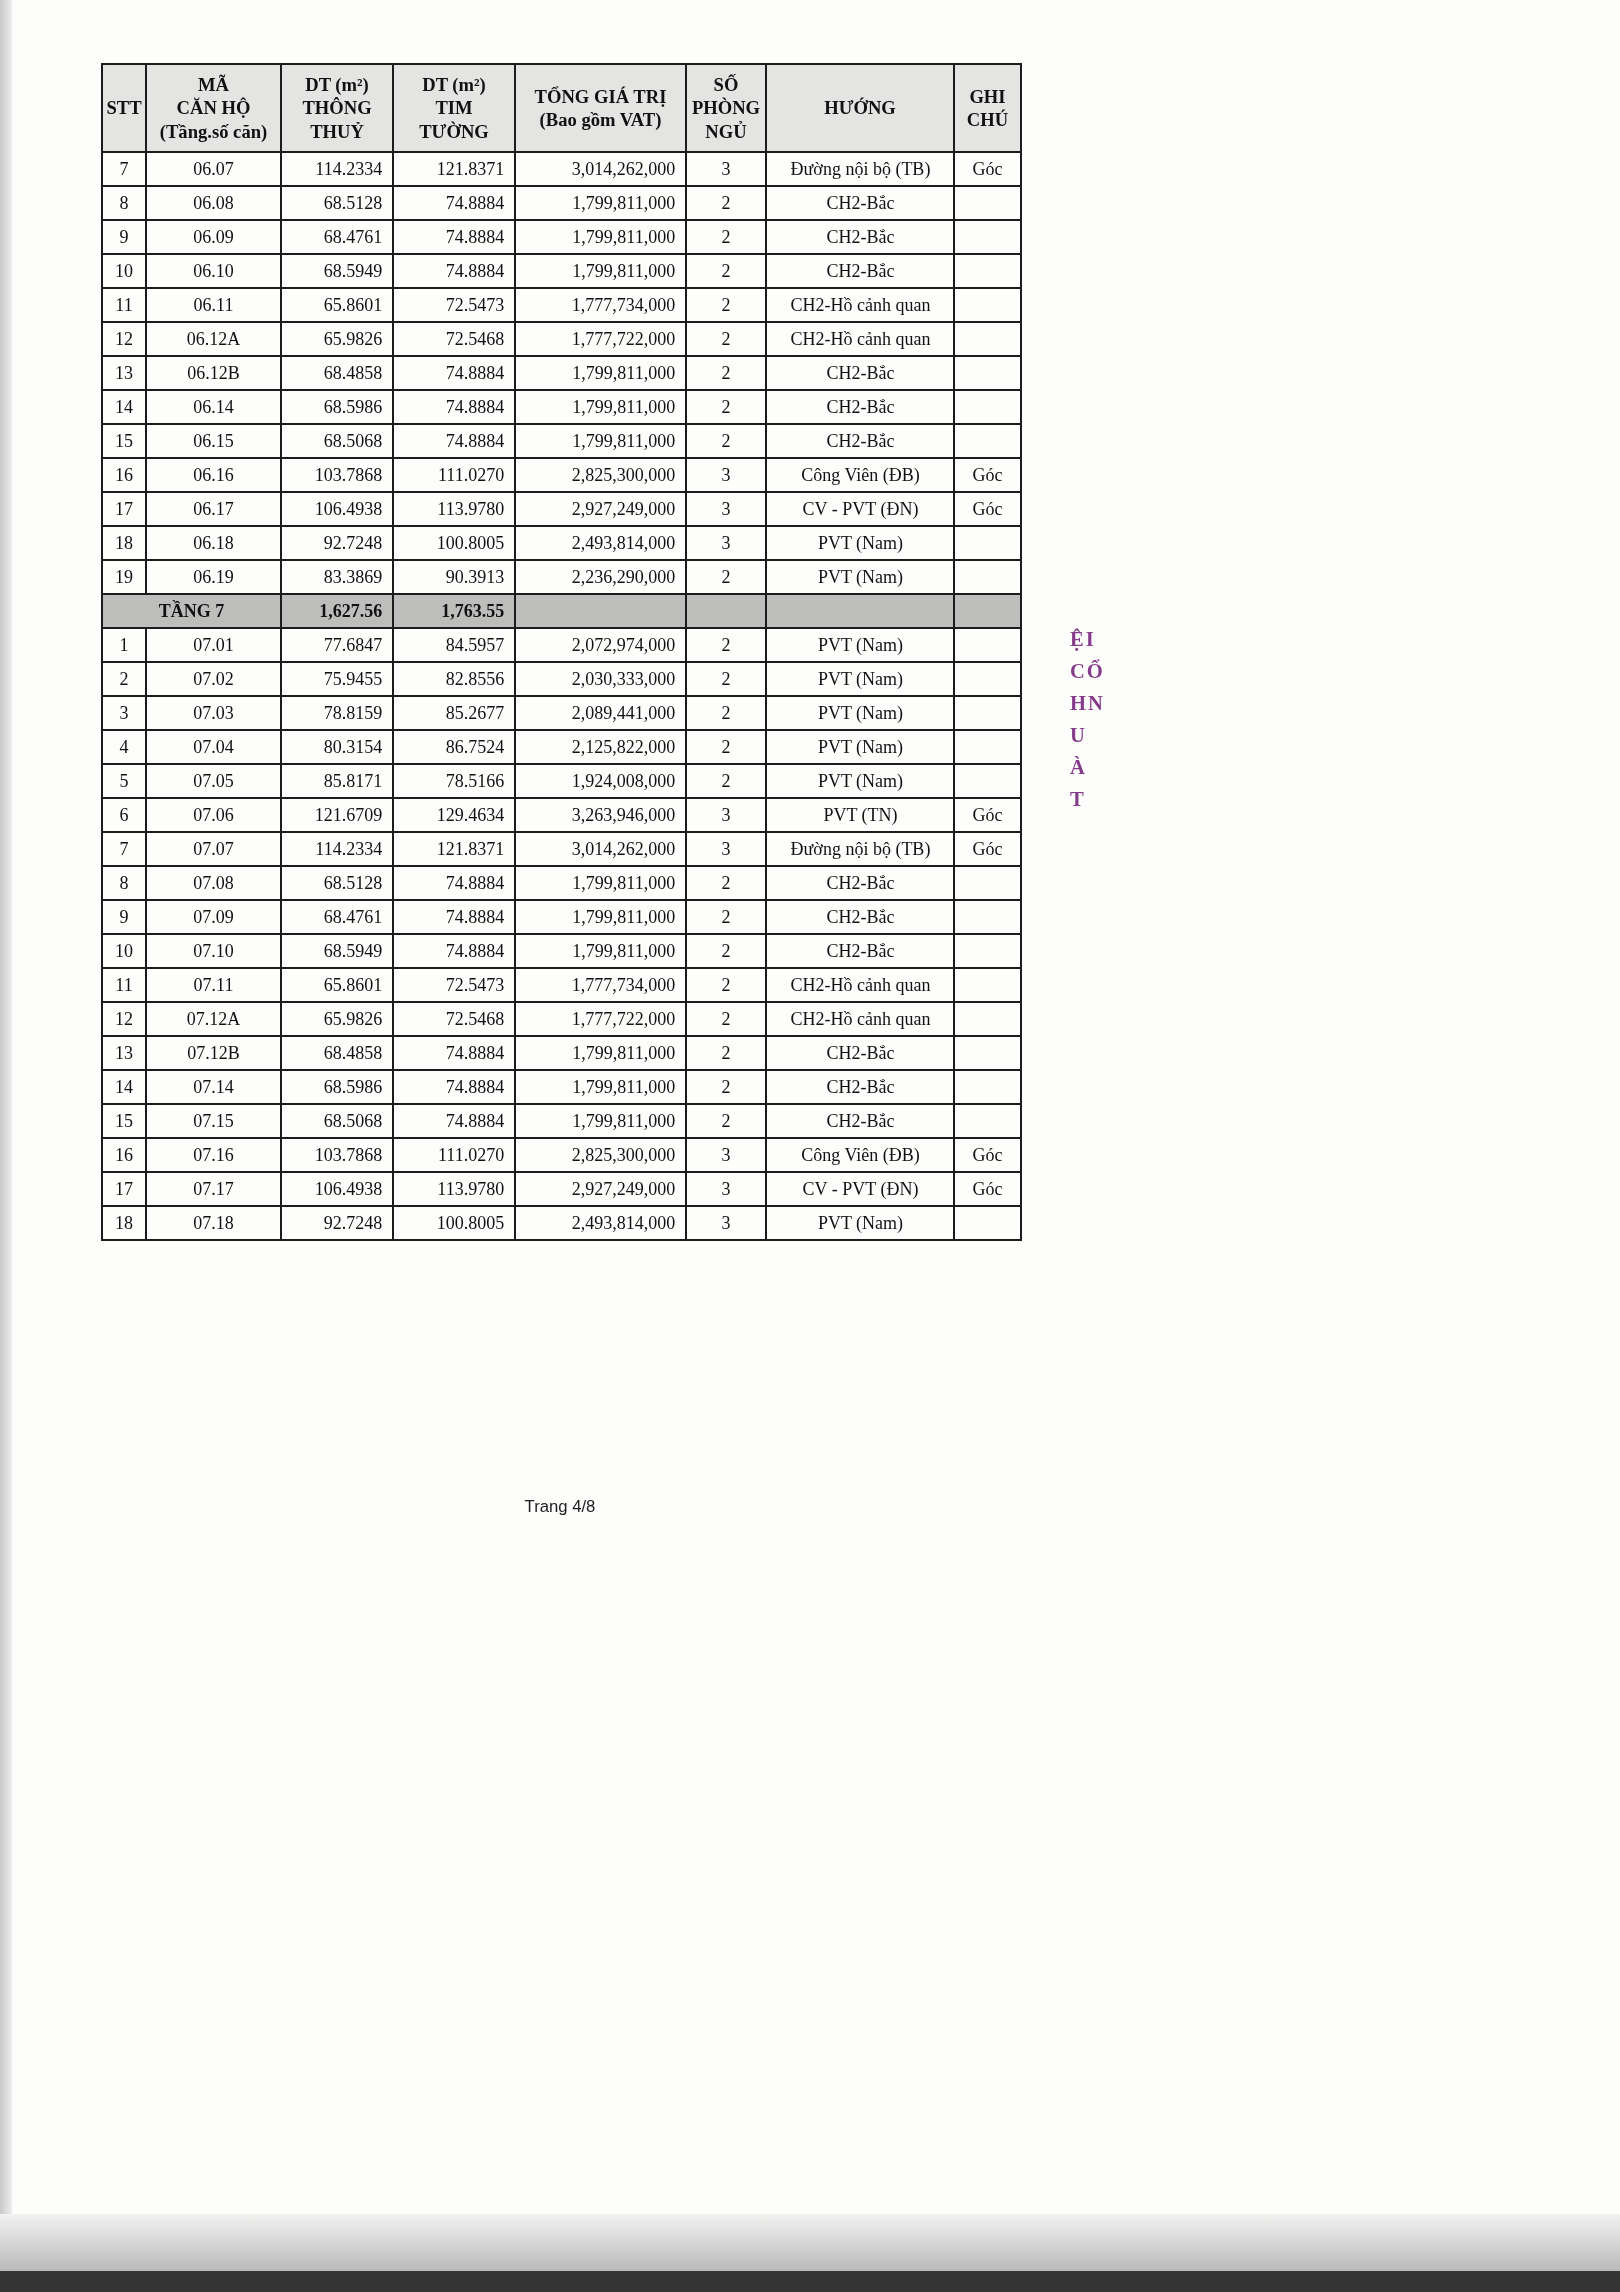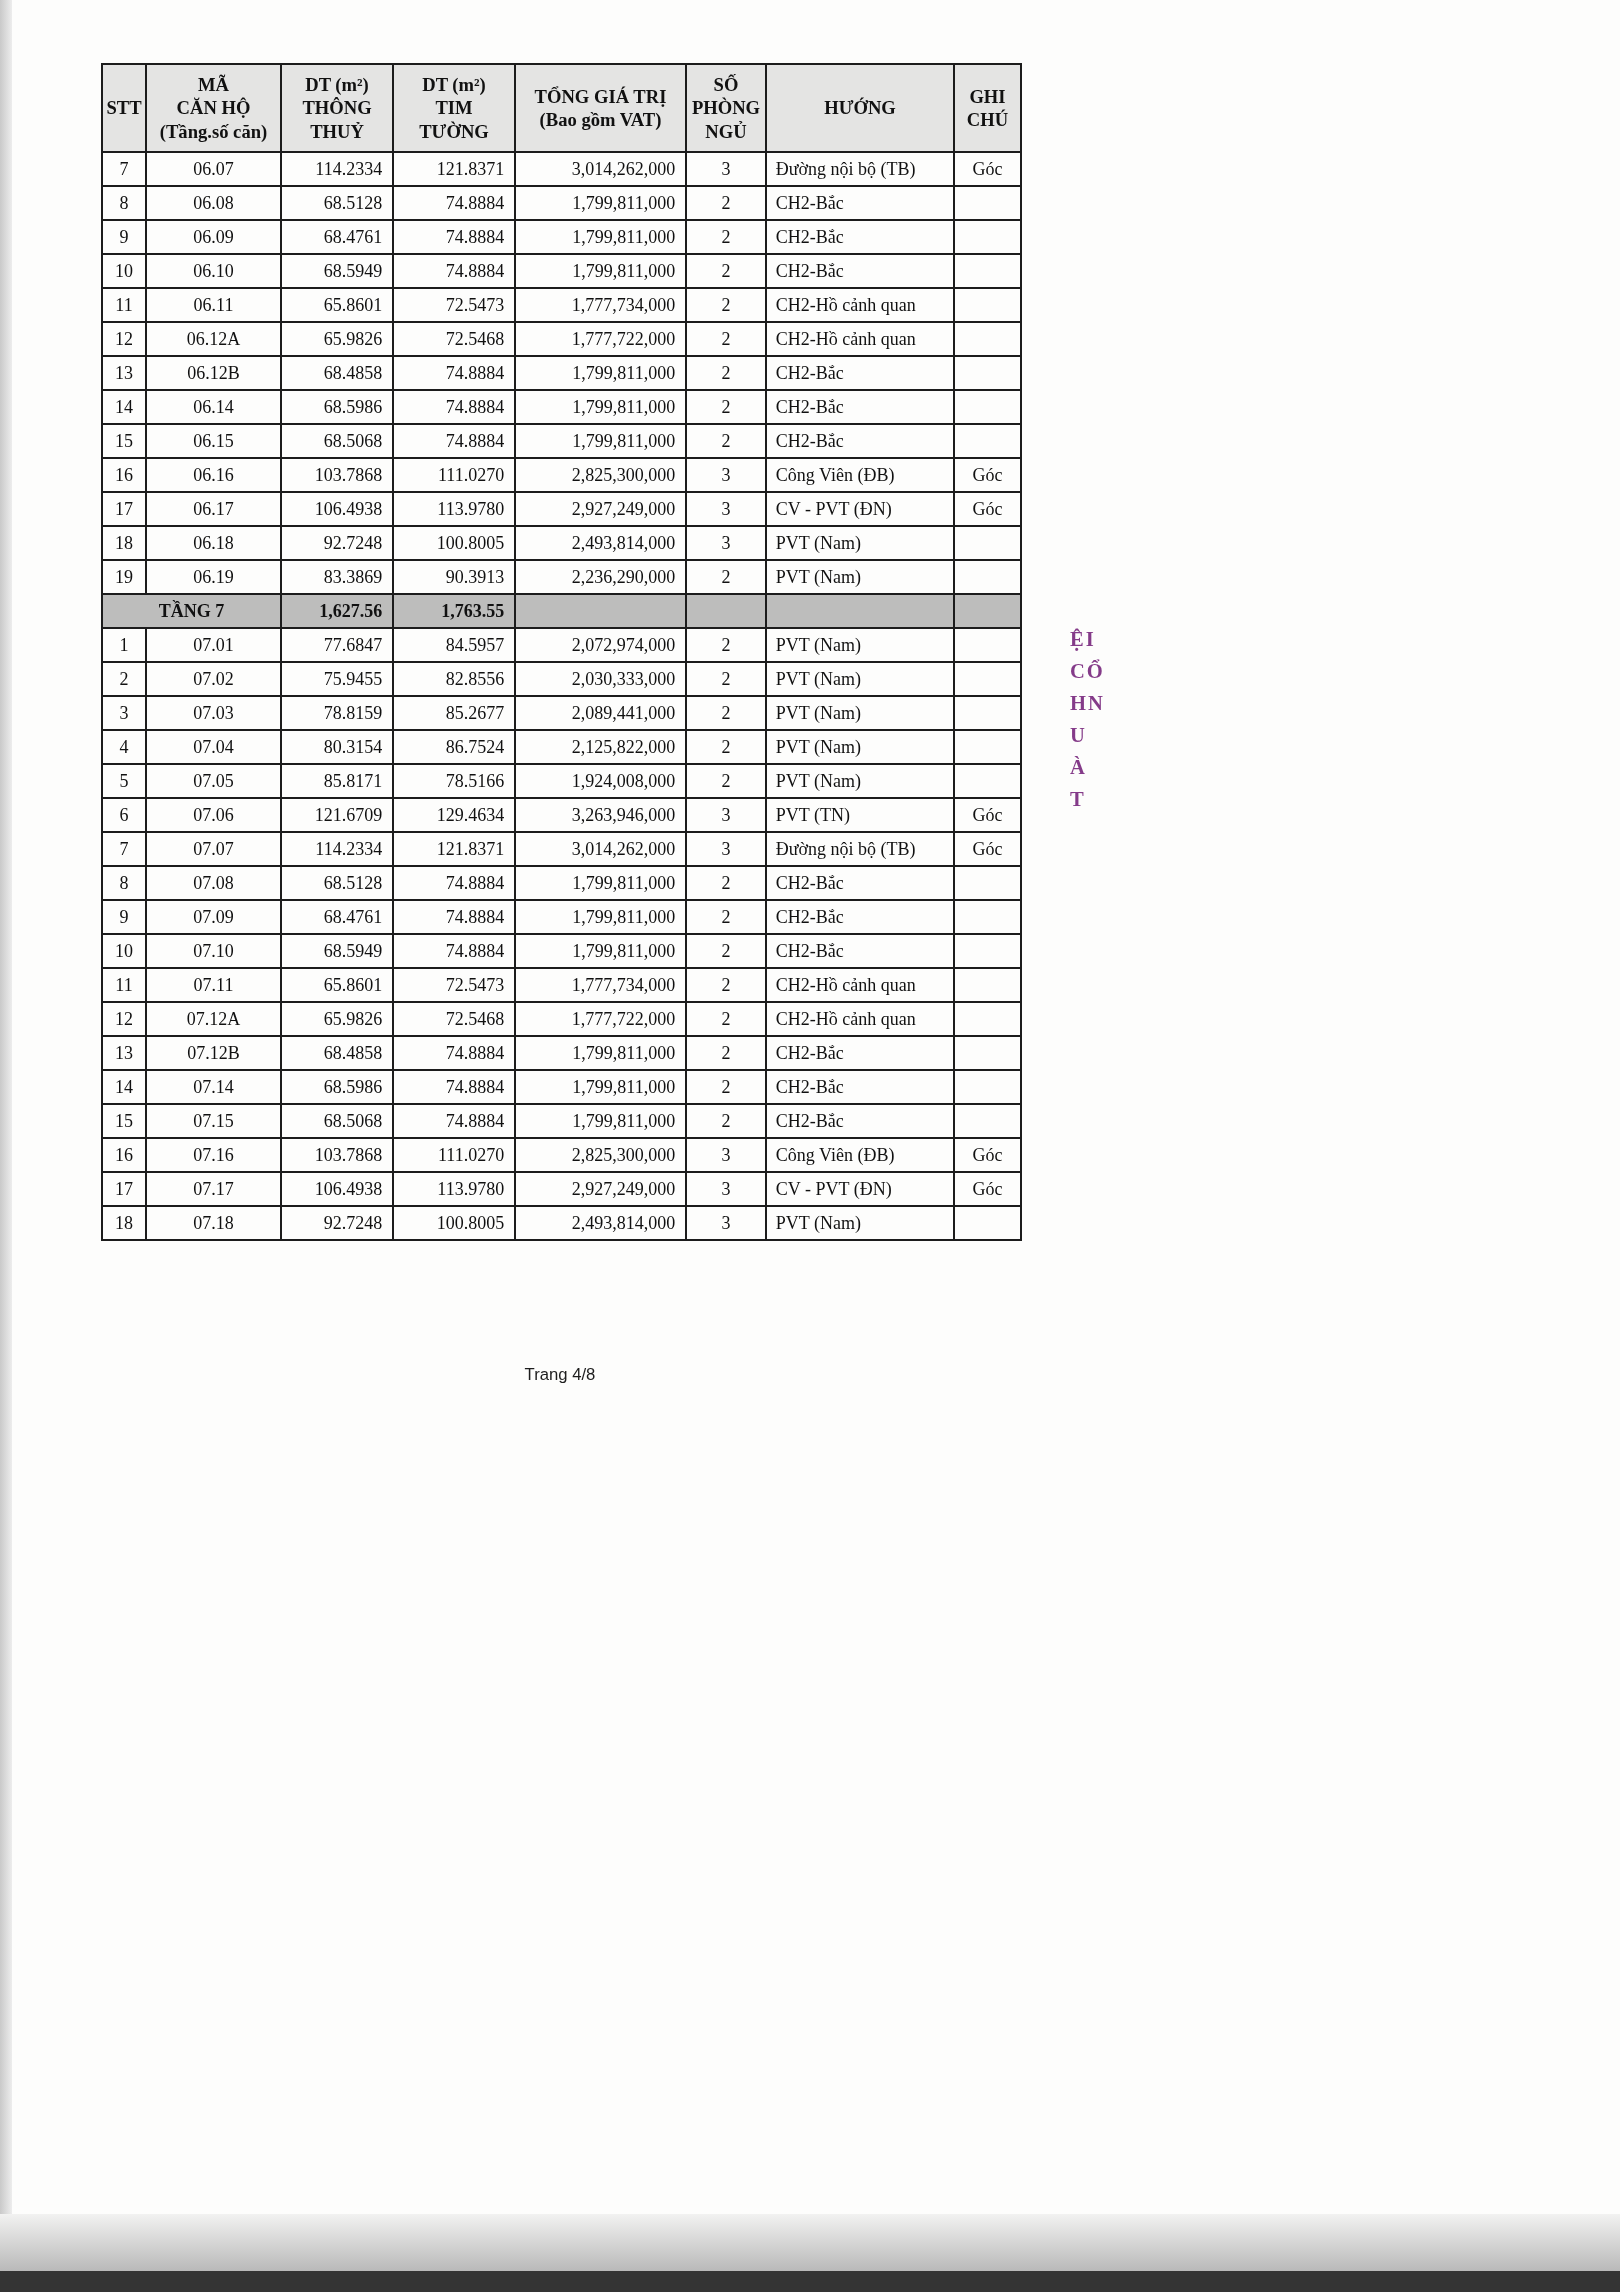--- a/index.html
+++ b/index.html
@@ -50,23 +50,23 @@
     padding:0 7.8px;
     background:#fdfdfc;
   }
   table.price tr.section td {
     background:#bdbdbc;
     font-weight:bold;
     margin-left:44px;
   }
   .ctr { text-align:center; }
   .num { text-align:right; padding-right:9.8px !important; }
-  .lft { text-align:left; padding-left:8.8px !important; }
+  .lft { text-align:center; padding-left:8.8px !important; }
   .footer {
-    position:absolute; left:101px; top:1365px; width:918px;
+    position:absolute; left:101px; top:1497px; width:918px;
     text-align:center;
     font-family:"Liberation Sans", sans-serif;
     font-size:16.7px;
     color:#1d1d1d;
   }
   .red-stamp {
     position:absolute; left:1070px; top:623px; width:69px;
     color:#701a75;
     font-family:"Liberation Serif", serif;
     font-weight:bold;

